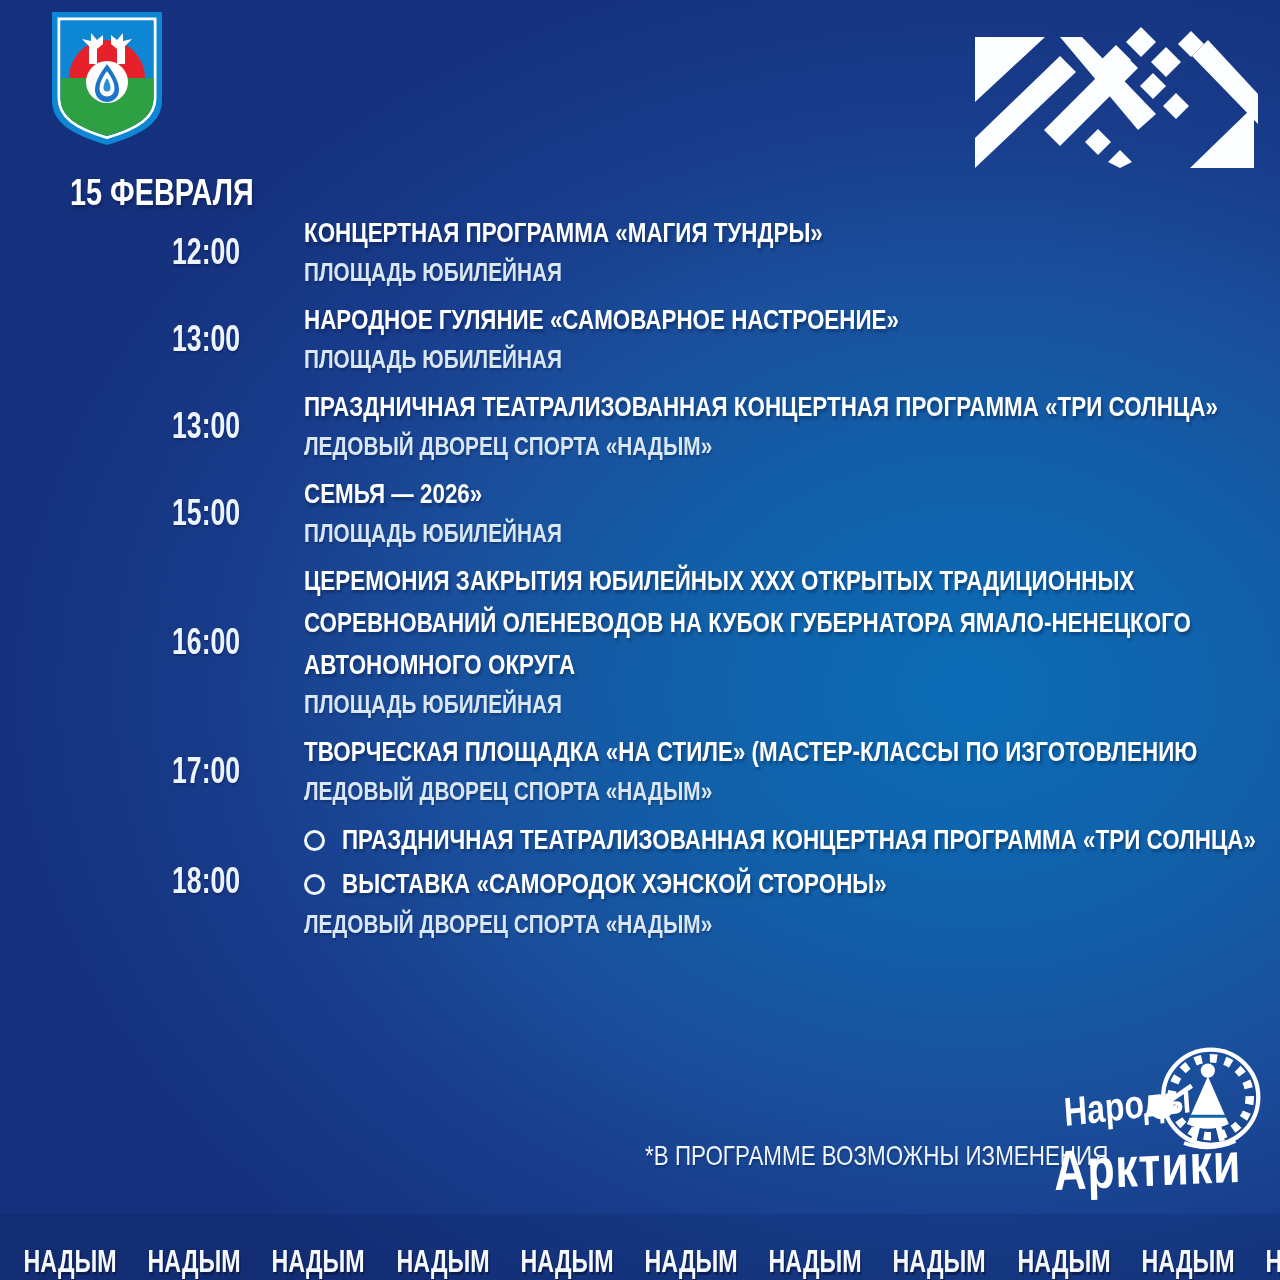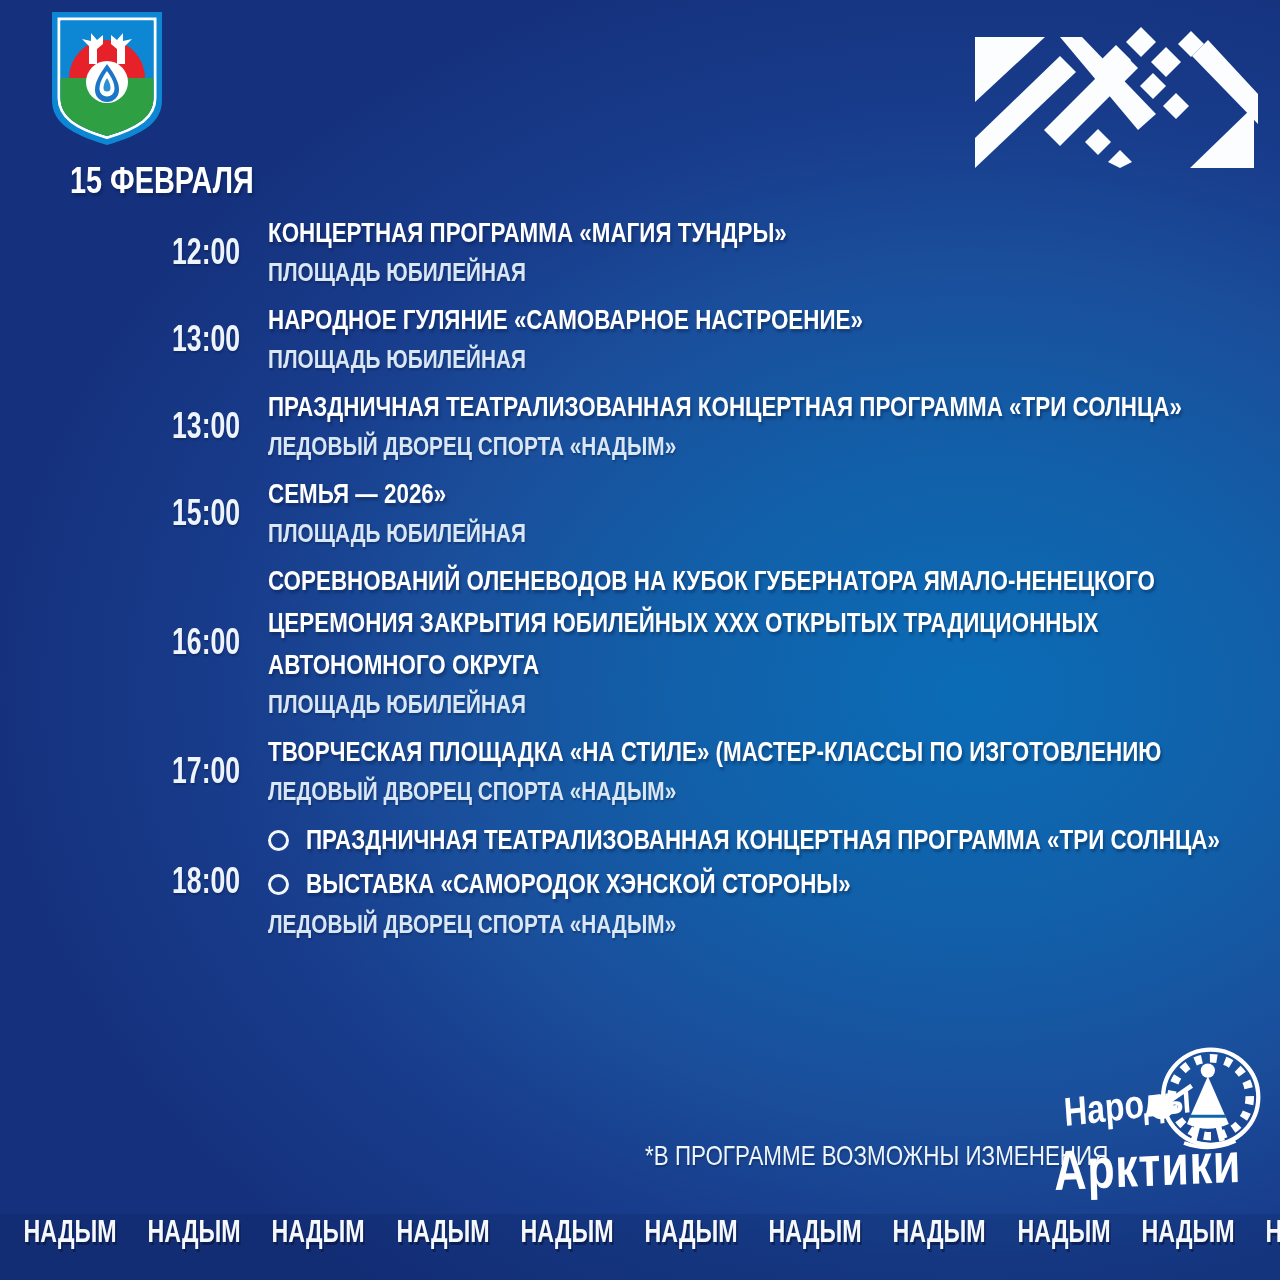--- a/index.html
+++ b/index.html
@@ -11,31 +11,31 @@
   }
   .cond{display:inline-block;transform:scaleX(.80);transform-origin:0 50%;white-space:nowrap;}
 
   
   .emblem{position:absolute;left:48px;top:8px;width:118px;height:142px;}
 
   
   .ornament{position:absolute;left:948px;top:22px;width:310px;height:146px;}
 
   
-  .date{position:absolute;left:70px;top:160px;font-size:37px;font-weight:bold;color:#ffffff;
+  .date{position:absolute;left:70px;top:172px;font-size:37px;font-weight:bold;color:#ffffff;
         text-shadow:2px 3px 3px rgba(4,16,50,.35);}
   .date .cond{transform:scaleX(.78);}
 
   
   .schedule{position:absolute;left:172px;top:212px;width:1060px;}
   .row{display:flex;align-items:center;margin-bottom:8px;}
   .time{flex:0 0 96px;width:96px;font-size:37px;font-weight:700;color:#eef4fb;
         text-shadow:1px 2px 2px rgba(4,16,50,.3);}
   .time .cond{transform:scaleX(.72);}
-  .content{flex:1 1 auto;min-width:0;}
+  .content{flex:1 1 auto;min-width:0;margin-left:36px;}
   .tline{line-height:42px;font-size:28px;font-weight:bold;color:#ffffff;
          text-shadow:2px 3px 3px rgba(4,16,50,.35);}
   .bline{line-height:44px;font-size:28px;font-weight:bold;color:#ffffff;
          text-shadow:2px 3px 3px rgba(4,16,50,.35);display:flex;align-items:center;}
   .bullet{width:15px;height:15px;border:3px solid #f2f7fc;border-radius:50%;
           display:inline-block;margin-right:17px;flex:0 0 auto;}
   .vline{line-height:37px;font-size:26px;font-weight:700;color:#d9e7f4;
          text-shadow:1px 2px 2px rgba(4,16,50,.3);}
 
   
@@ -45,21 +45,21 @@
 
   
   .brand-top{position:absolute;left:1064px;top:1090px;font-size:40px;font-weight:bold;color:#fff;
              transform:scaleX(.80) rotate(-5deg);transform-origin:0 50%;white-space:nowrap;}
   .brand-bottom{position:absolute;left:1054px;top:1138px;font-size:56px;font-weight:bold;color:#fff;
              transform:scaleX(.80) rotate(-2deg);transform-origin:0 50%;white-space:nowrap;letter-spacing:1px;}
   .drum{position:absolute;left:1146px;top:1042px;width:118px;height:120px;}
 
   
   .ticker{position:absolute;left:0;bottom:0;width:1280px;height:66px;
-          display:flex;justify-content:space-between;align-items:flex-start;
+          display:flex;justify-content:space-between;align-items:flex-end;
           padding:0 8px;box-sizing:border-box;
           background:rgba(8,22,64,.14);}
   .tword{font-size:31px;font-weight:bold;color:#f5f9fd;
          text-shadow:2px 3px 0 rgba(8,20,60,.6);}
   .tword .cond{transform:scaleX(.75);transform-origin:50% 50%;}
 </style>
 </head>
 <body>
 
 <div class="page">
@@ -145,22 +145,22 @@
             <div class="tline"><span class="cond">СЕМЬЯ — 2026»</span></div>
           </div>
         <div class="vline"><span class="cond">ПЛОЩАДЬ ЮБИЛЕЙНАЯ</span></div>
       </div>
     </div>
 
     <div class="row">
       <div class="time"><span class="cond">16:00</span></div>
       <div class="content">
         <div class="titles">
+            <div class="tline"><span class="cond">ЦЕРЕМОНИЯ ЗАКРЫТИЯ ЮБИЛЕЙНЫХ XXX ОТКРЫТЫХ ТРАДИЦИОННЫХ</span></div>
             <div class="tline"><span class="cond">СОРЕВНОВАНИЙ ОЛЕНЕВОДОВ НА КУБОК ГУБЕРНАТОРА ЯМАЛО-НЕНЕЦКОГО</span></div>
-            <div class="tline"><span class="cond">ЦЕРЕМОНИЯ ЗАКРЫТИЯ ЮБИЛЕЙНЫХ XXX ОТКРЫТЫХ ТРАДИЦИОННЫХ</span></div>
             <div class="tline"><span class="cond">АВТОНОМНОГО ОКРУГА</span></div>
           </div>
         <div class="vline"><span class="cond">ПЛОЩАДЬ ЮБИЛЕЙНАЯ</span></div>
       </div>
     </div>
 
     <div class="row">
       <div class="time"><span class="cond">17:00</span></div>
       <div class="content">
         <div class="titles">

